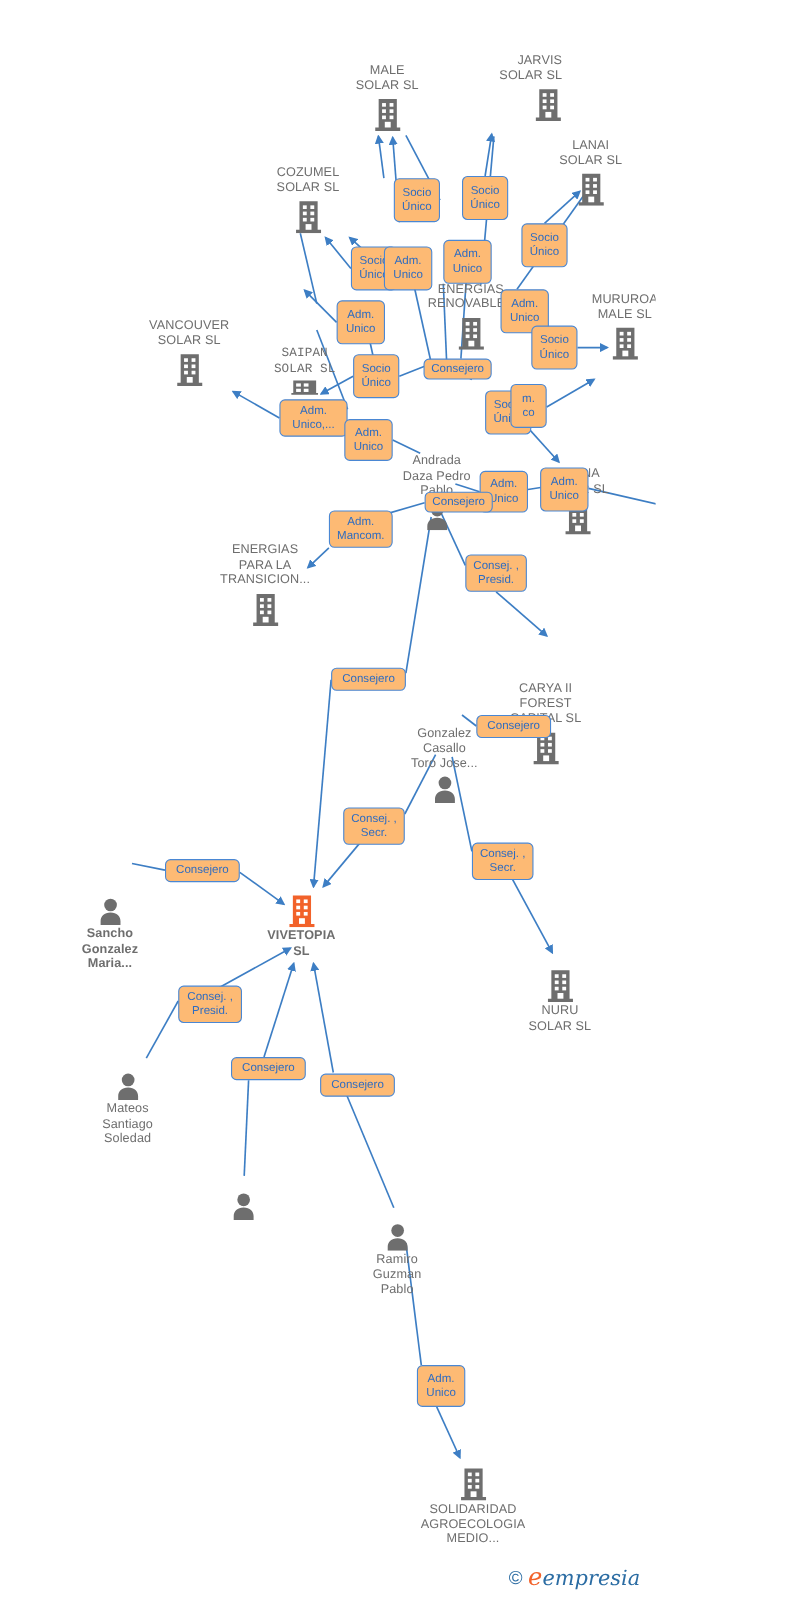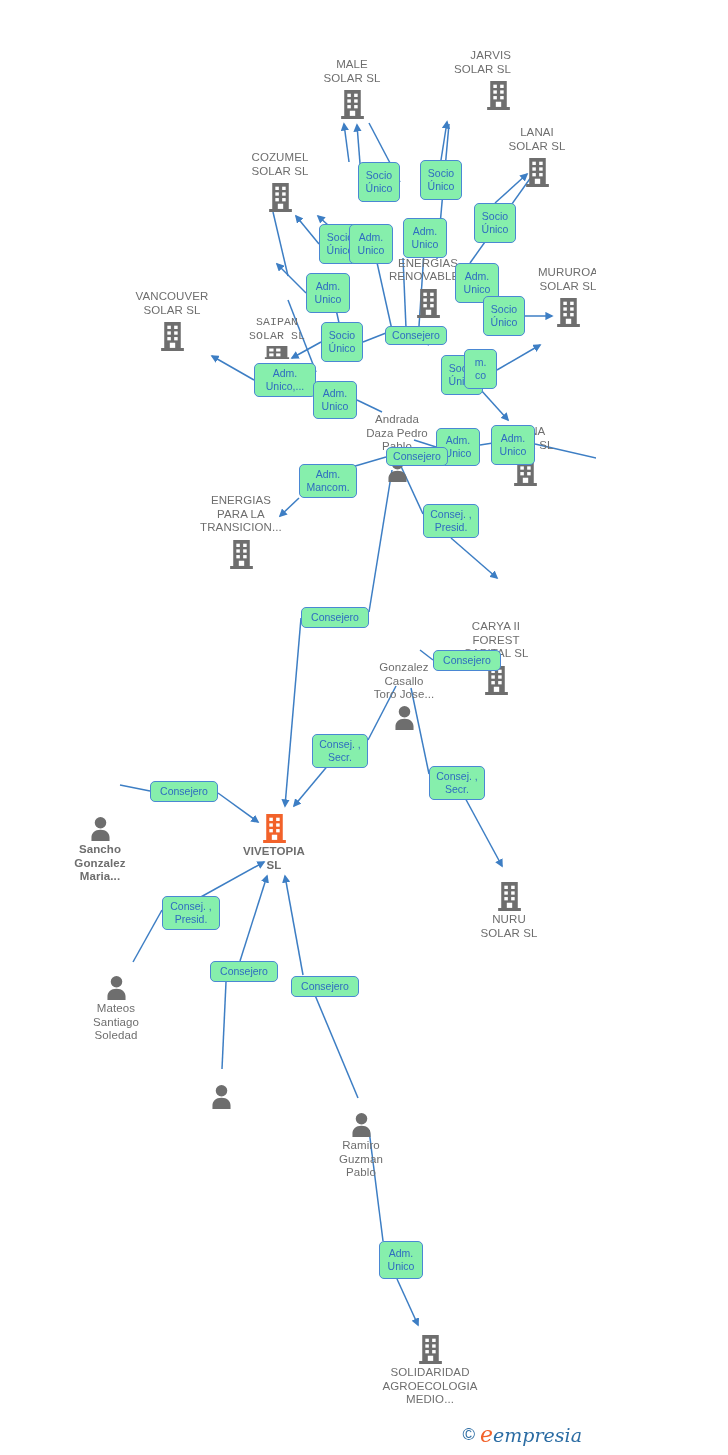--- a/index.html
+++ b/index.html
@@ -45,21 +45,21 @@
   }
   
   .node.above .cap{margin-top:0;margin-bottom:3px;}
 
   .node.hi{color:#6e6e6e;font-weight:bold;}
 
   
   .chip{
     position:absolute;
     box-sizing:border-box;
-    background:#86efac;
+    background:#fdba74;
     border:1.4px solid #4a87d3;
     border-radius:5px;
     color:#2f6cc0;
     font-size:10.5px;
     line-height:12.6px;
     text-align:center;
     padding:3px 5px;
     white-space:pre-line;
     display:flex;
     align-items:center;
@@ -209,21 +209,21 @@
               <rect x="7" y="11" width="3.4" height="3.2"></rect>
               <rect x="13.6" y="11" width="3.4" height="3.2"></rect>
               <rect x="7" y="16.5" width="3.4" height="3.2"></rect>
               <rect x="13.6" y="16.5" width="3.4" height="3.2"></rect>
               <rect x="9.4" y="22" width="5.2" height="5"></rect>
             </g>
           </svg></span>
       </div>
       <div class="node above" style="left: 568px; top: 266px;">
         <span class="cap">MURUROA
-SOLAR  SL</span>
+MALE  SL</span>
         <span class="glyph"><svg width="25" height="31" viewBox="0 0 24 30" aria-hidden="true">
             <path fill="#6e6e6e" d="M4 2h16v25h3v3H1v-3h3V2z"></path>
             <g fill="#ffffff">
               <rect x="7" y="5.5" width="3.4" height="3.2"></rect>
               <rect x="13.6" y="5.5" width="3.4" height="3.2"></rect>
               <rect x="7" y="11" width="3.4" height="3.2"></rect>
               <rect x="13.6" y="11" width="3.4" height="3.2"></rect>
               <rect x="7" y="16.5" width="3.4" height="3.2"></rect>
               <rect x="13.6" y="16.5" width="3.4" height="3.2"></rect>
               <rect x="9.4" y="22" width="5.2" height="5"></rect>

